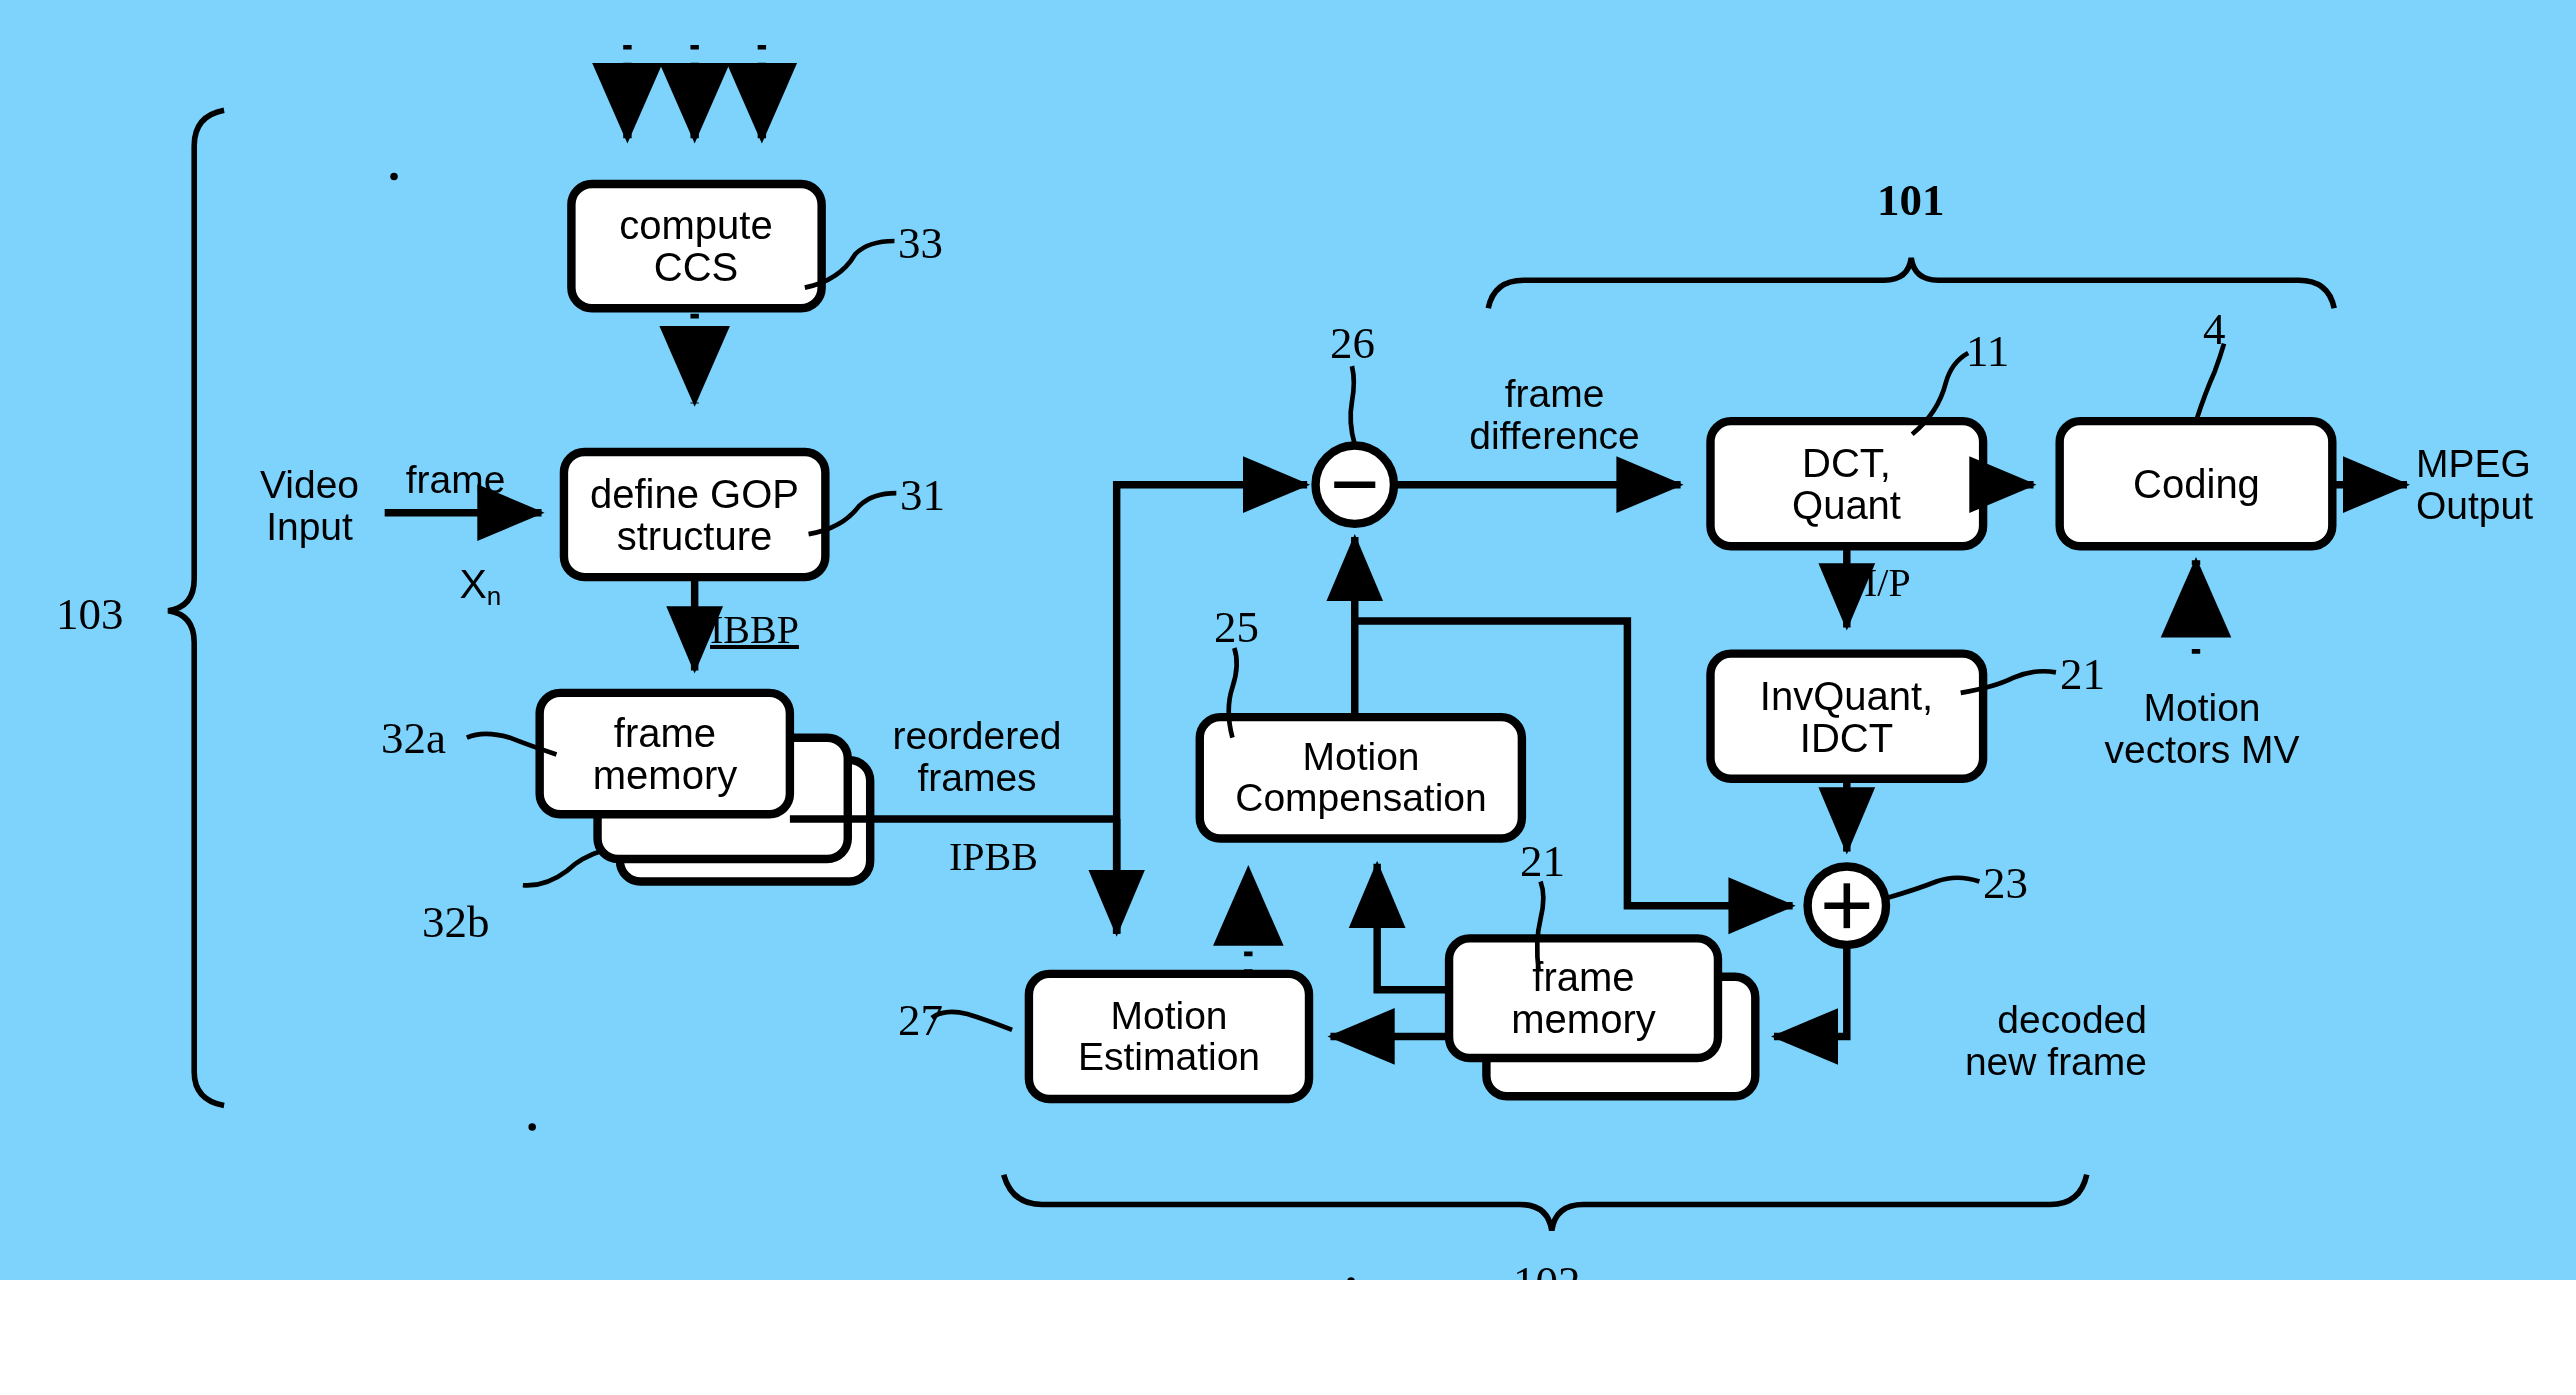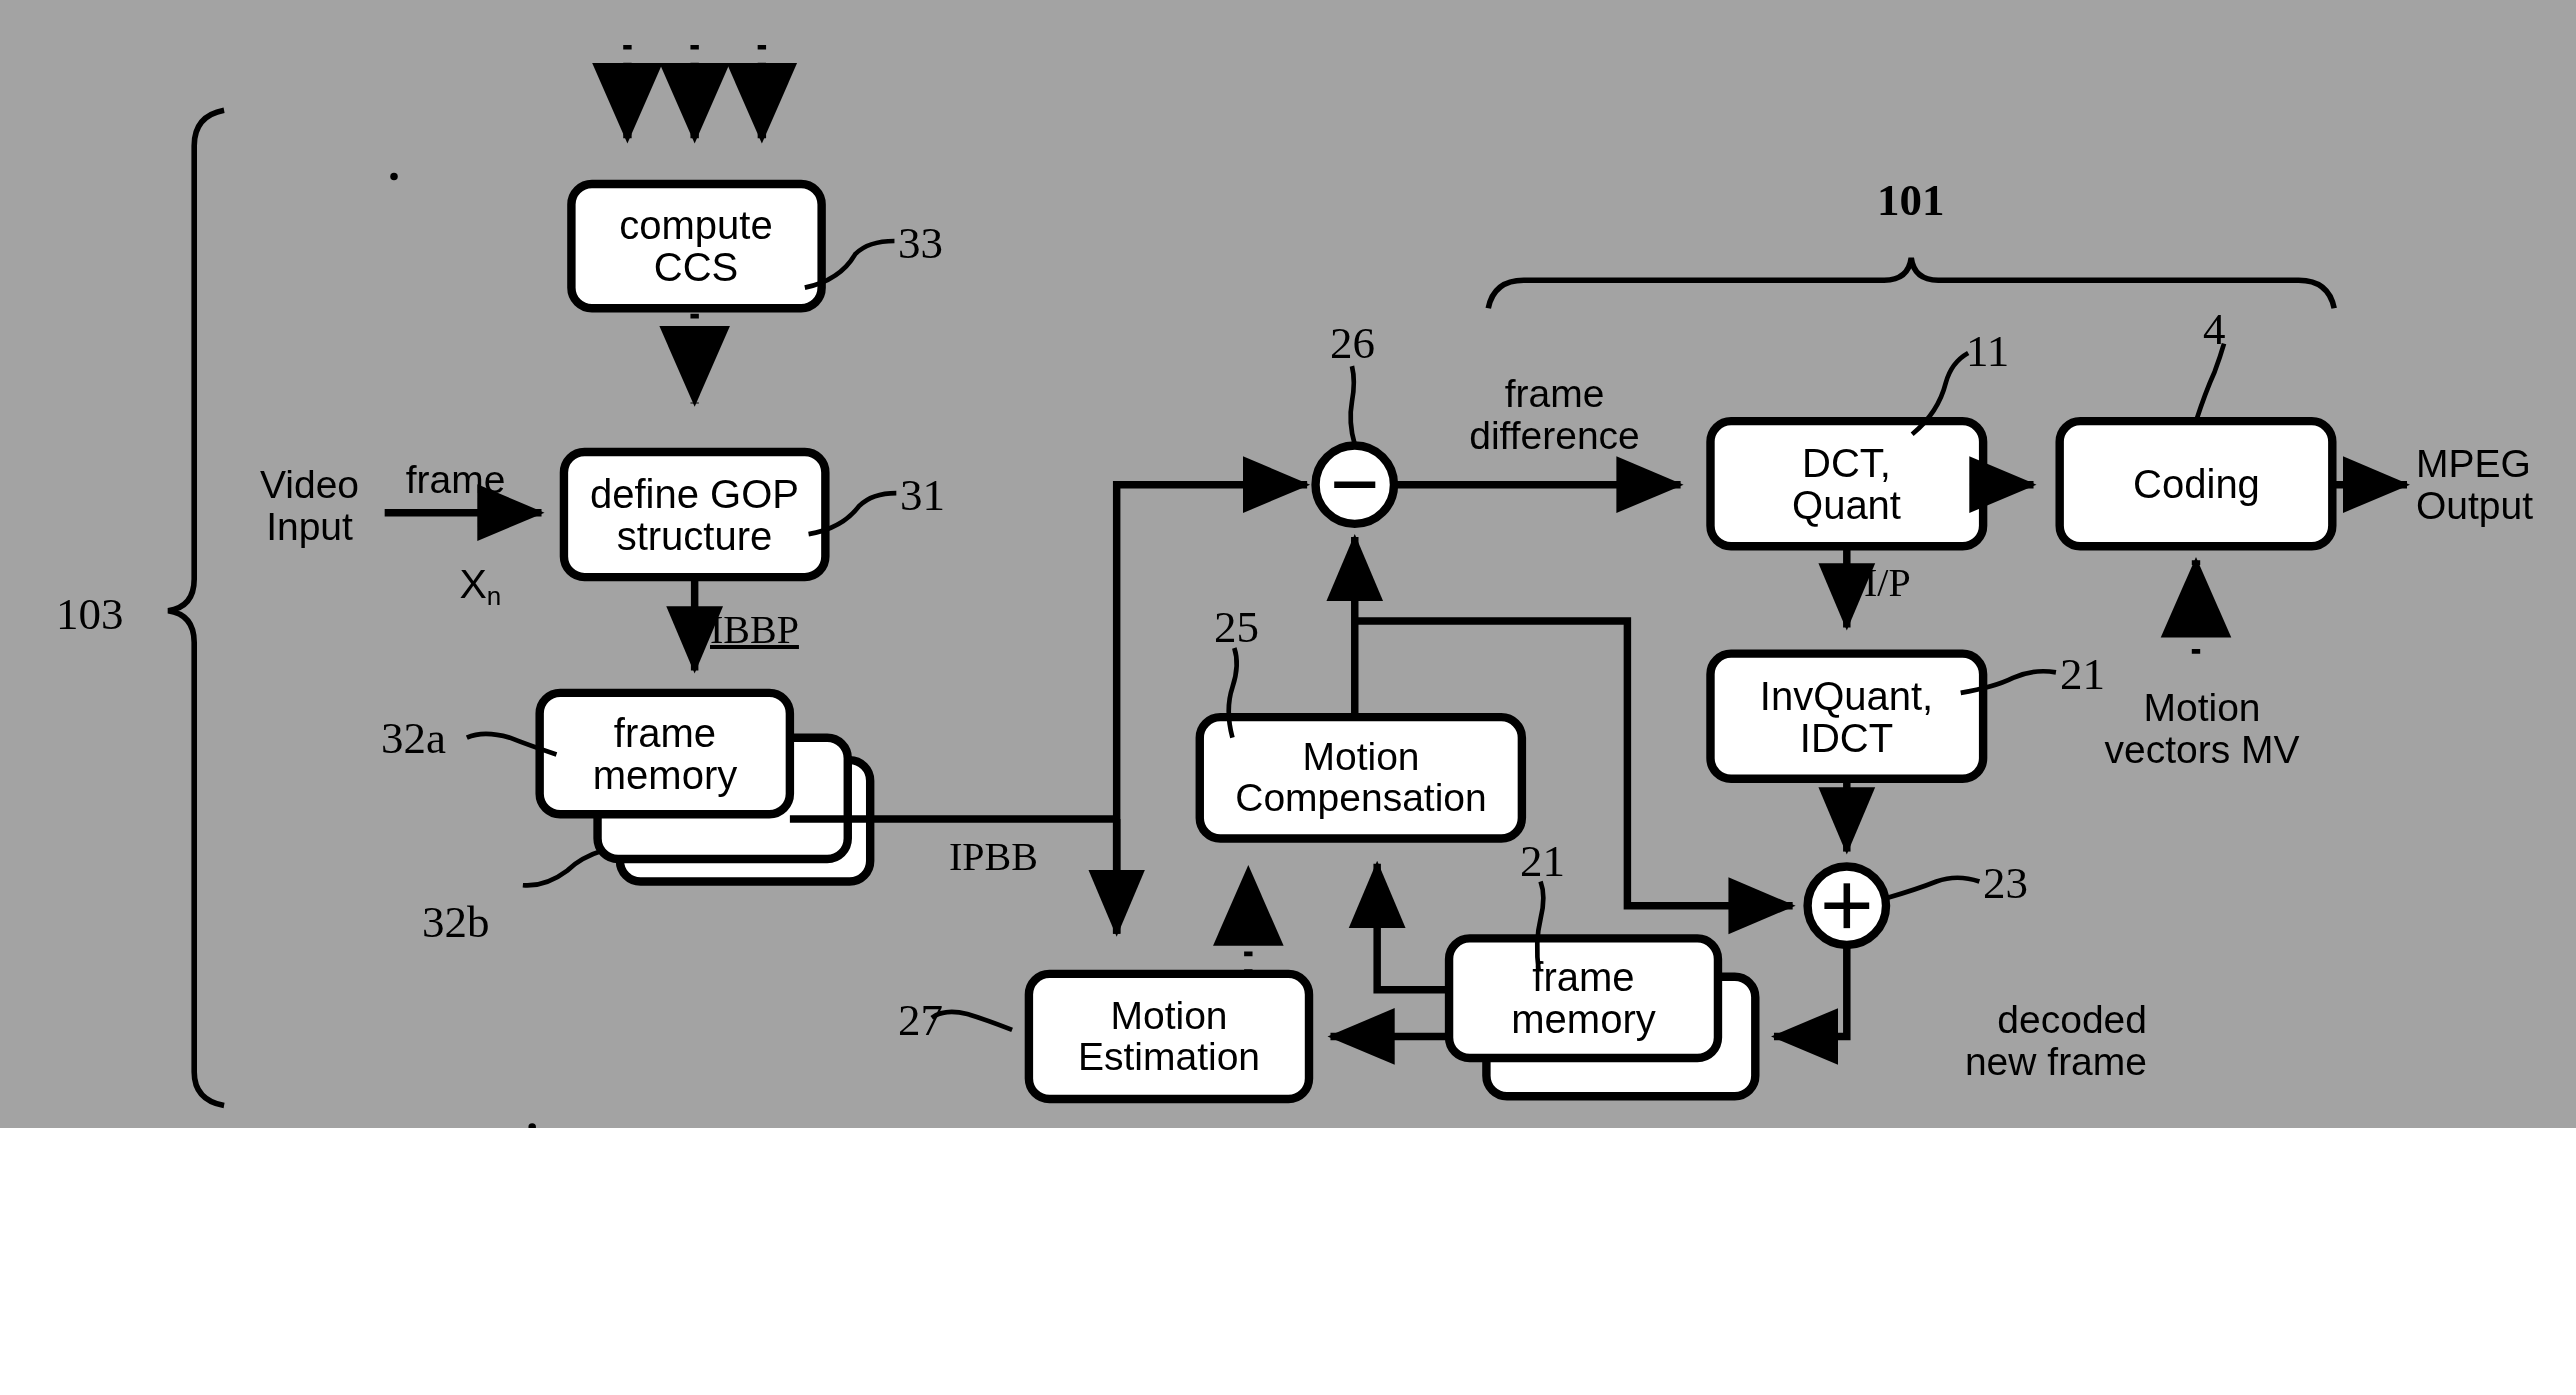--- a/index.html
+++ b/index.html
@@ -1,16 +1,16 @@
 <!DOCTYPE html>
 <html style="font-size:15px"><head>
 <meta charset="utf-8">
 <style>
   html,body{margin:0;padding:0;background:#ffffff;}
-  #root{position:relative;width:2576px;height:1128px;background:#a3a3a3;
+  #root{position:relative;width:2576px;height:1280px;background:#7dd3fc;
         font-family:"Liberation Sans",sans-serif;color:#000;overflow:hidden;}
   svg{position:absolute;left:0;top:0;width:2576px;height:1396px;}
   .boxtext{position:absolute;display:flex;align-items:center;justify-content:center;
            text-align:center;line-height:1.05;font-family:"Liberation Sans",sans-serif;
            font-size:40px;color:#000;white-space:pre;}
   .num{position:absolute;font-family:"Liberation Serif",serif;font-size:45px;color:#000;white-space:pre;}
   .sig{position:absolute;font-family:"Liberation Sans",sans-serif;font-size:39px;color:#000;
        white-space:pre;line-height:1.07;text-align:center;}
   .mono-ibbp{font-family:"Liberation Serif",serif;font-size:40px;}
 </style>
@@ -164,20 +164,21 @@
 
   <div class="sig" style="left:235px;top:464px;width:149px;">Video<br>Input</div>
 
   <div class="sig" style="left:390px;top:459px;width:131px;">frame</div>
   <div class="sig" style="left:411px;top:519px;width:93px;font-size:41px;">
     <span>X</span><span style="font-size:26px;vertical-align:-0.28em;">n</span>
   </div>
 
   <div class="sig mono-ibbp" style="left:710px;top:609px;width:140px;text-align:left;text-decoration:underline;">IBBP</div>
 
+  <div class="sig" style="left:865px;top:715px;width:224px;">reordered<br>frames</div>
   <div class="sig mono-ibbp" style="left:919px;top:836px;width:149px;">IPBB</div>
 
   <div class="sig" style="left:1438px;top:373px;width:233px;">frame<br>difference</div>
 
   <div class="sig mono-ibbp" style="left:1864px;top:562px;width:112px;text-align:left;">I/P</div>
 
   <div class="sig" style="left:2416px;top:443px;width:187px;text-align:left;">MPEG<br>Output</div>
 
   <div class="sig" style="left:2062px;top:687px;width:280px;">Motion<br>vectors MV</div>
 

